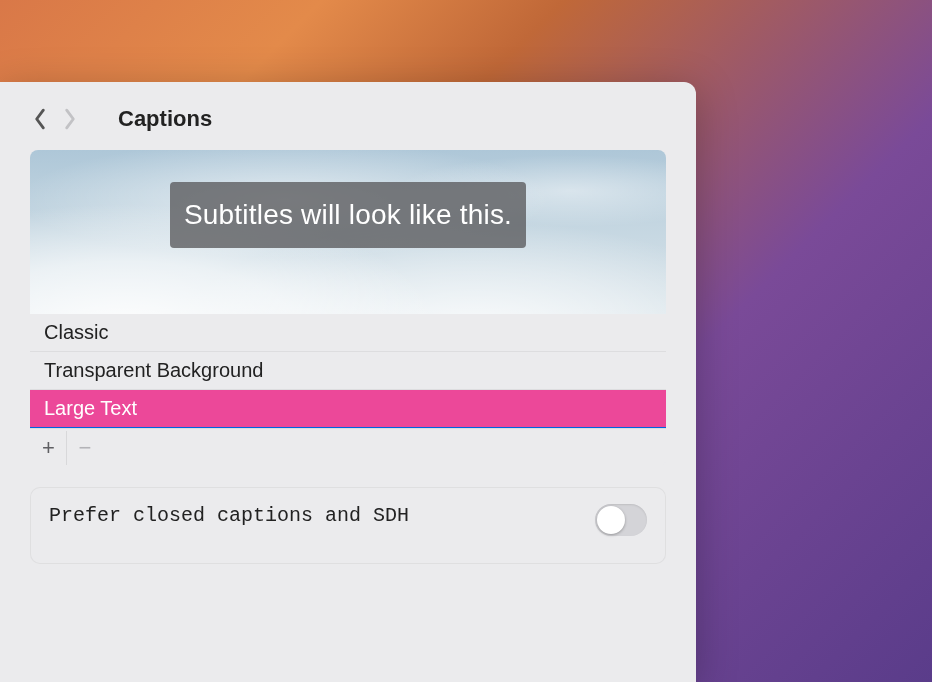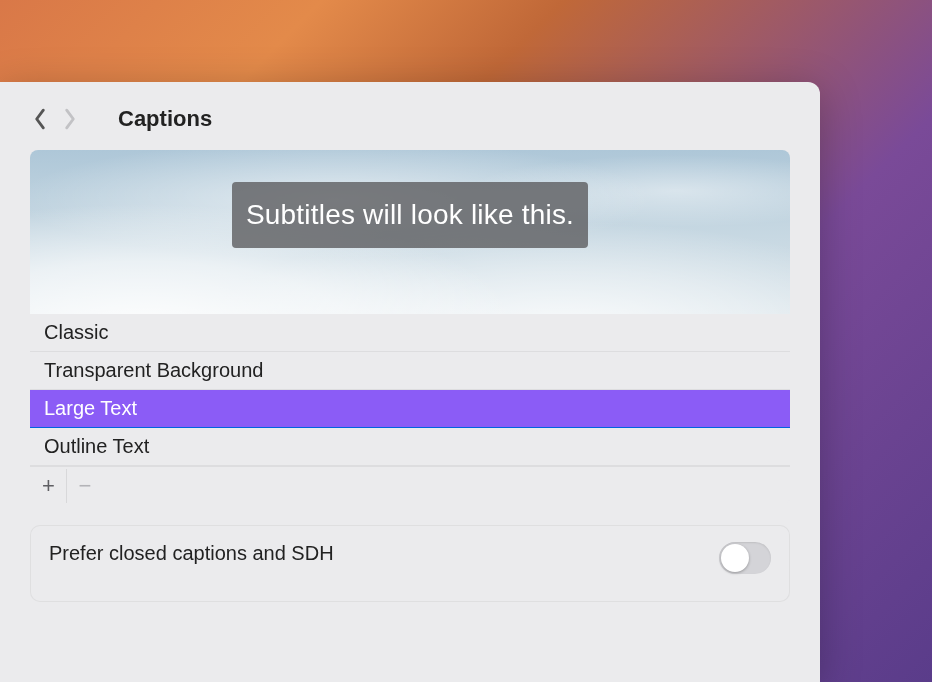--- a/index.html
+++ b/index.html
@@ -7,21 +7,21 @@
       font-family: -apple-system, BlinkMacSystemFont, "Segoe UI", sans-serif;
       width: 932px; height: 682px;
       background: linear-gradient(135deg, #d97848 0%, #e38a4a 20%, #c06838 35%, #7a4a98 65%, #5a3c8a 100%);
       overflow: hidden;
       position: relative;
     }
     .window {
       position: absolute;
       top: 82px;
       left: 0;
-      width: 820px;
+      width: 696px;
       height: 600px;
       background: #ebebed;
       border-radius: 0 12px 0 0;
       box-shadow: 0 8px 40px rgba(0,0,0,0.25);
       padding: 0;
     }
     .titlebar {
       display: flex;
       align-items: center;
       gap: 10px;
@@ -78,21 +78,21 @@
       overflow: hidden;
     }
     .style-item {
       padding: 7px 14px;
       font-size: 20px;
       color: #222;
       cursor: pointer;
       border-bottom: 1px solid rgba(0,0,0,0.06);
     }
     .style-item.selected {
-      background: #8b5cf6;
+      background: #ec4899;
       color: #fff;
       border-bottom: 1px solid #0064e1;
     }
     .list-footer {
       display: flex;
       gap: 0;
       padding: 2px 1px;
       border-top: 1px solid rgba(0,0,0,0.06);
     }
     .footer-btn {
@@ -116,20 +116,21 @@
       display: flex;
       align-items: flex-start;
       gap: 16px;
       border: 1px solid rgba(0,0,0,0.05);
     }
     .settings-text { flex: 1; }
     .settings-title {
       font-size: 20px;
       color: #222;
       margin-bottom: 20px;
+      font-family: Liberation Mono, monospace;
     }
     .settings-desc {
       font-size: 17px;
       color: #888;
       line-height: 1.35;
     }
     .toggle {
       width: 52px;
       height: 32px;
       background: #d4d4d8;
@@ -169,21 +170,20 @@
   <div class="content">
 
     <div class="preview">
       <div class="subtitle-box">Subtitles will look like this.</div>
     </div>
 
     <div class="style-list">
       <div class="style-item">Classic</div>
       <div class="style-item">Transparent Background</div>
       <div class="style-item selected">Large Text</div>
-      <div class="style-item">Outline Text</div>
       <div class="list-footer">
         <div class="footer-btn add">
           <span>+</span>
         </div>
         <div class="footer-btn remove">
           <span>−</span>
         </div>
       </div>
     </div>
 

